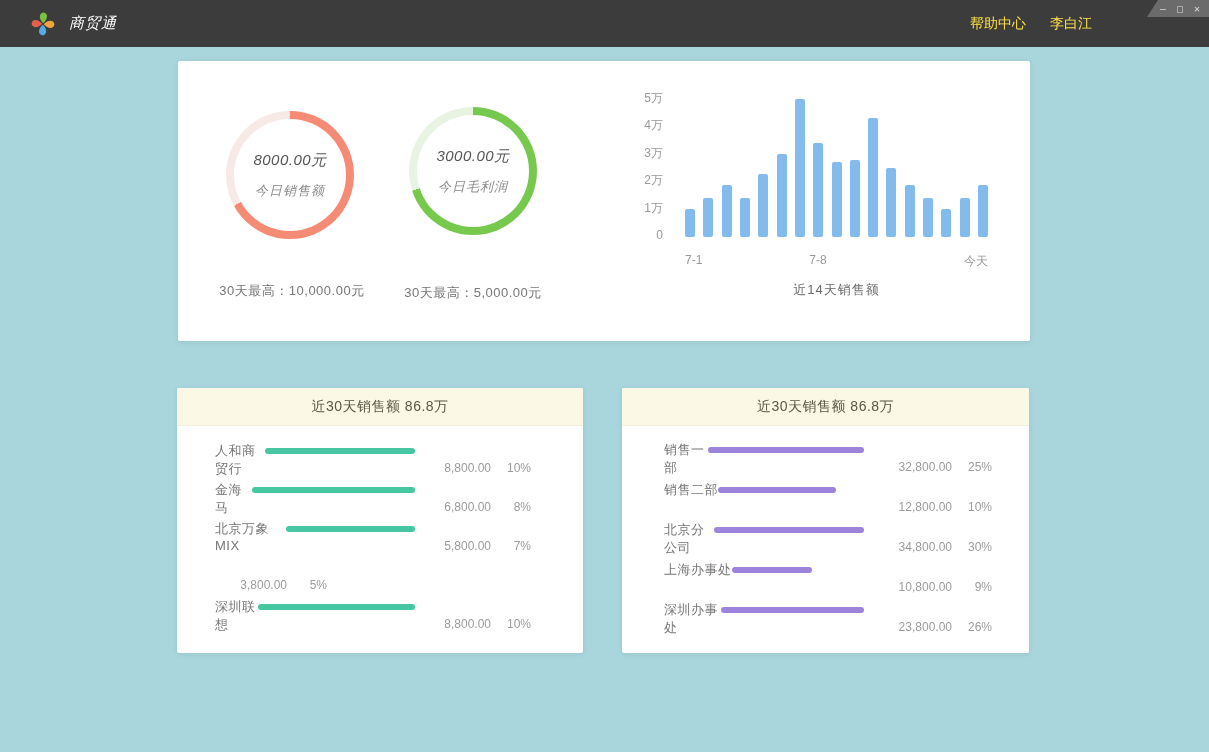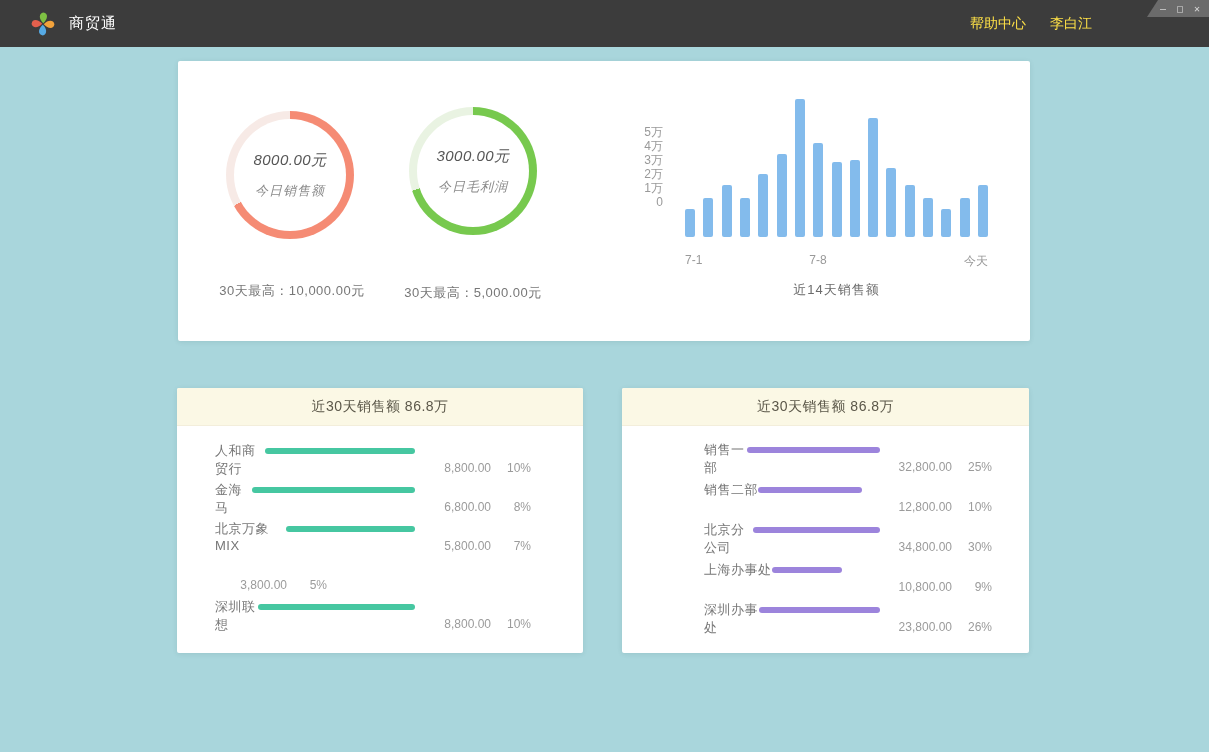--- a/index.html
+++ b/index.html
@@ -2,21 +2,21 @@
 <html><head>
 <meta charset="utf-8">
 <style>
   * { margin:0; padding:0; box-sizing:border-box; }
   html,body { width:1209px; height:752px; }
   body { font-family:"Liberation Sans","DejaVu Sans",sans-serif; background:#a9d6dc; overflow:hidden; }
   .app { position:relative; width:1209px; height:752px; background:#a9d6dc; }
 
   
   .titlebar { position:relative; height:47px; background:#3c3c3c; }
-  .brand { position:absolute; left:30px; top:0; height:47px; display:flex; align-items:center; gap:13px; }
+  .brand { position:absolute; left:30px; top:0; height:47px; display:flex; align-items:center; gap:13px;font-style:italic; }
   .logo { width:26px; height:26px; display:inline-block; }
   .app-title { color:#ffffff; font-size:15px; letter-spacing:1px; }
   .topnav { position:absolute; right:117px; top:0; height:47px; display:flex; align-items:center; gap:24px; }
   .topnav span { color:#fde047; font-size:14px; cursor:pointer; }
   .win-controls { position:absolute; right:0; top:0; width:62px; height:17px; background:#6b6b6b;
                   clip-path:polygon(11px 0, 100% 0, 100% 100%, 0 100%);
                   display:flex; align-items:center; justify-content:flex-end; gap:11px; padding:0 9px 0 0; }
   .win-controls span { color:#d8d8d8; font-size:10px; line-height:10px; cursor:pointer; font-family:"DejaVu Sans Mono",monospace; }
 
   
@@ -34,38 +34,38 @@
   .donut-label { font-size:13px; color:#8a8a8a; letter-spacing:1px; }
   .donut-1 { left:48px;  top:50px; }
   .donut-2 { left:231px; top:46px; }
   .caption { position:absolute; width:200px; text-align:center; font-size:13px; color:#777; letter-spacing:.5px; }
   .caption-1 { left:14px;  top:221px; }
   .caption-2 { left:195px; top:223px; }
 
   
   .chart { position:absolute; left:0; top:0; width:852px; height:280px; }
   .y-axis { position:absolute; left:430px; top:30px; width:55px; height:151px;
-            display:flex; flex-direction:column; justify-content:center; }
+            display:flex; flex-direction:column; justify-content:space-between; }
   .y-axis span { display:block; text-align:right; font-size:12px; color:#999; line-height:14px; }
   .bar-series { position:absolute; left:507px; top:38px; width:303px; height:138px;
                 display:flex; align-items:flex-end; justify-content:space-between; }
   .bar { width:10px; border-radius:2px; }
   .x-axis { position:absolute; left:507px; top:192px; width:303px; height:16px; font-size:12px; color:#999; }
   .x-tick-first { position:absolute; left:0; top:0; }
   .x-tick-mid   { position:absolute; left:133px; top:0; transform:translateX(-50%); }
   .x-tick-last  { position:absolute; right:0; top:0; }
   .chart-title { position:absolute; left:507px; top:220px; width:303px; text-align:center; font-size:13px; color:#6b6b6b; letter-spacing:1px; }
 
   
   .rank-header { height:38px; background:#fbf8e5; border-bottom:1px solid #f3eedb;
                  display:flex; align-items:center; justify-content:center;
                  font-size:14px; color:#5b5749; letter-spacing:.5px; border-radius:2px 2px 0 0; }
   .rank-rows { display:block; }
   .card-rank-left  .rank-rows { padding:14px 52px 0 38px; }
-  .card-rank-right .rank-rows { padding:13px 37px 0 82px; }
+  .card-rank-right .rank-rows { padding:13px 37px 0 42px; }
   .rrow { display:flex; justify-content:space-between; height:39px; }
   .card-rank-right .rrow { height:40px; }
   .rleft { width:200px; display:flex; flex-direction:row; justify-content:flex-start; }
   .rname { font-size:13px; color:#777; letter-spacing:.5px; margin-top:2px; }
   .rbar  { height:6px; border-radius:3px; margin-top:8px; }
   .rvals { align-self:center; margin-top:14px; white-space:nowrap; }
   .ramt { display:inline-block; width:72px; text-align:right; font-size:12px; color:#9b9b9b; }
   .rpct { display:inline-block; width:40px; text-align:right; font-size:12px; color:#9b9b9b; }
 </style>
 </head>

